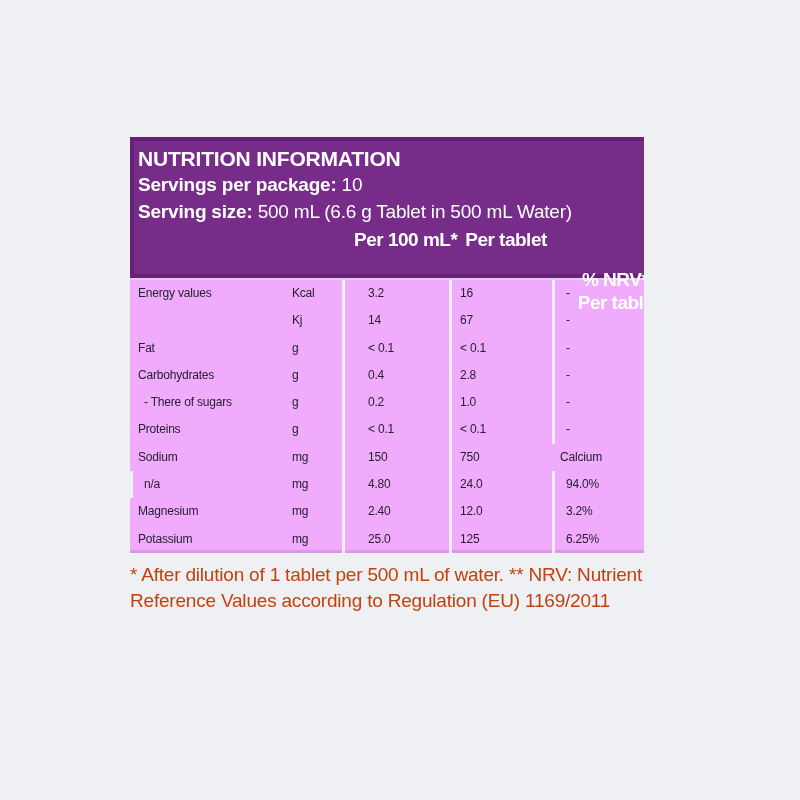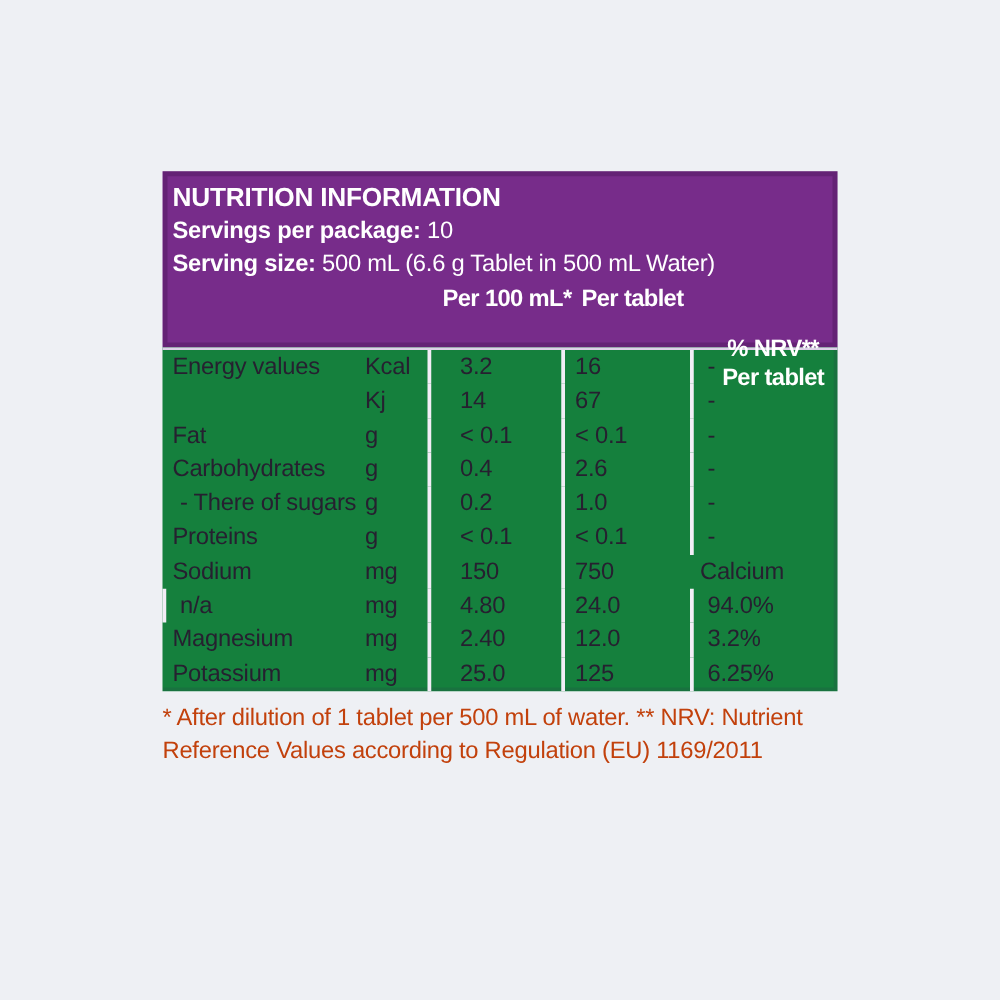--- a/index.html
+++ b/index.html
@@ -2,21 +2,21 @@
 <html><head>
 <meta charset="utf-8">
 <style>
   html, body { margin:0; padding:0; }
   body {
     width:800px; height:800px;
     background:#eef0f4;
     font-family:"Liberation Sans", sans-serif;
     -webkit-font-smoothing:antialiased;
   }
-  .stage { position:relative; width:800px; height:800px; overflow:hidden; }
+  .stage { position:relative; width:644px; height:800px; overflow:hidden; }
 
   .nutrition-label { position:absolute; left:130px; top:137px; width:540px; }
 
   
   .label-header {
     box-sizing:border-box;
     height:141px;
     background:#772c8a;
     color:#ffffff;
     padding:9px 8px 0 8px;
@@ -38,27 +38,27 @@
   }
   .ch { white-space:nowrap; }
   .ch-per100 { grid-column:3; padding-left:12px; }
   .ch-pertab { grid-column:4; padding-left:11px; }
   .ch-nrv    { grid-column:5; padding-left:15px;margin-top:40px; }
 
   
   .label-body {
     box-sizing:border-box;
     height:275px;
-    background:#15803d;
+    background:#f0abfc;
     color:#262030;
     border-top:2px solid #ddd0e8;
     display:grid;
     grid-template-columns:162px 50px 107px 103px 118px;
     grid-auto-rows:27.3px;
-    font-size:19px;
+    font-size:12px;
     letter-spacing:-0.2px;
     box-shadow: inset -3px -3px 0 rgba(60,20,80,0.12);
   }
   .cell { line-height:27.3px; white-space:nowrap; }
   .c-name { padding-left:8px; }
   .c-name.indent { padding-left:14px; }
   .c-val { border-left:3px solid #f2edf6; }
   .c-v100 { padding-left:23px; }
   .c-vtab { padding-left:8px; }
   .c-vnrv { padding-left:11px; }
@@ -114,21 +114,21 @@
 
       <div class="cell c-name">Fat</div>
       <div class="cell c-unit">g</div>
       <div class="cell c-val c-v100">&lt; 0.1</div>
       <div class="cell c-val c-vtab">&lt; 0.1</div>
       <div class="cell c-val c-vnrv">-</div>
 
       <div class="cell c-name">Carbohydrates</div>
       <div class="cell c-unit">g</div>
       <div class="cell c-val c-v100">0.4</div>
-      <div class="cell c-val c-vtab">2.6</div>
+      <div class="cell c-val c-vtab">2.8</div>
       <div class="cell c-val c-vnrv">-</div>
 
       <div class="cell c-name indent">- There of sugars</div>
       <div class="cell c-unit">g</div>
       <div class="cell c-val c-v100">0.2</div>
       <div class="cell c-val c-vtab">1.0</div>
       <div class="cell c-val c-vnrv">-</div>
 
       <div class="cell c-name">Proteins</div>
       <div class="cell c-unit">g</div>

